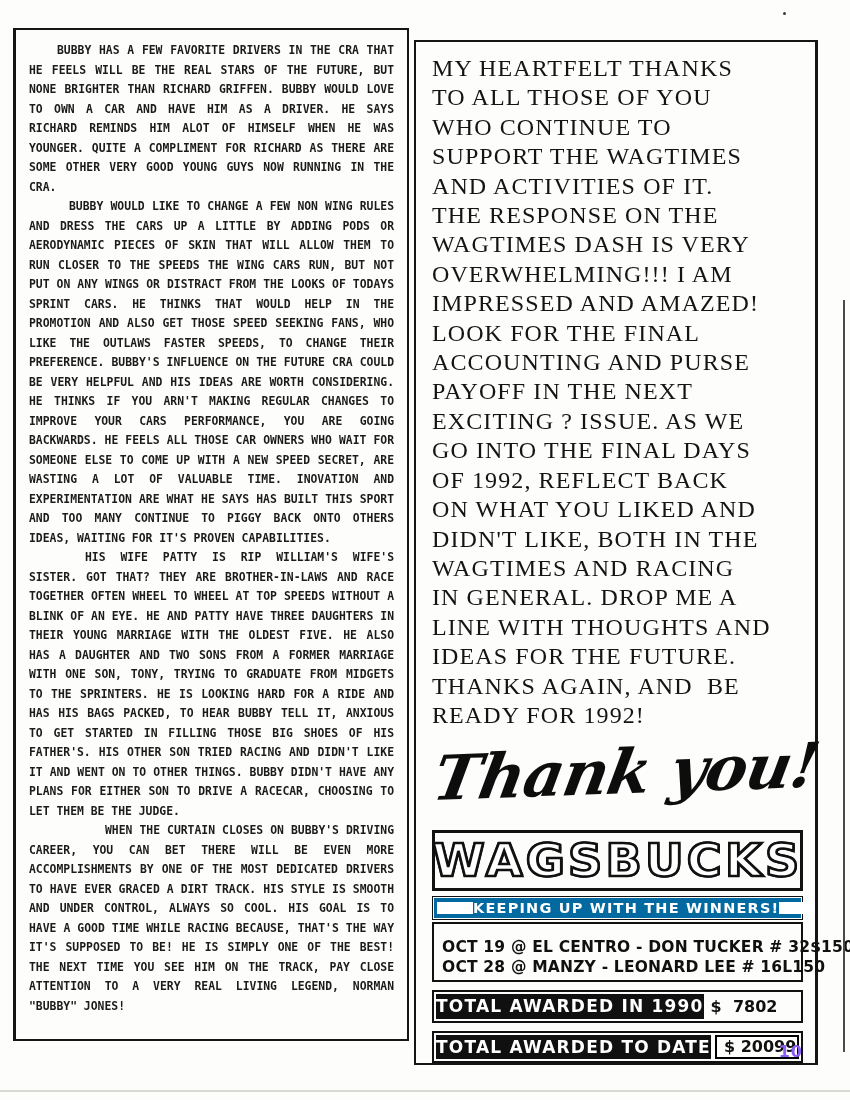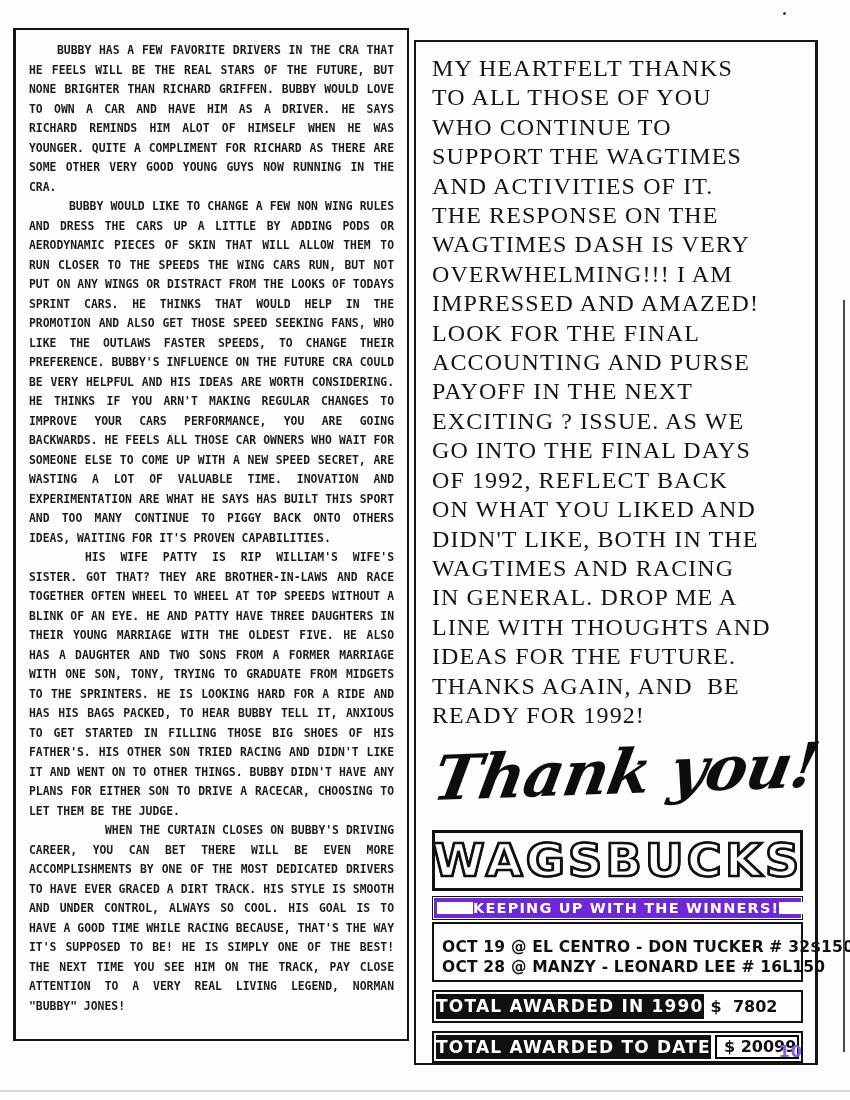--- a/index.html
+++ b/index.html
@@ -56,21 +56,21 @@
     font-size: 44px; letter-spacing: 3px; color: #ffffff;
     -webkit-text-stroke: 2.5px #111;
     text-shadow: -1px -1px 0 #111, 1px -1px 0 #111, -1px 1px 0 #111, 1px 1px 0 #111;
     transform: scaleX(1.08); transform-origin: center;
     line-height: 1;
   }
   .banner-outer {
     margin-top: 5px; border: 1px solid #111; padding: 1px; background: #fdfdfb;
   }
   .banner {
-    height: 20px; background: #6d28d9; display: flex; align-items: center;
+    height: 20px; background: #0369a1; display: flex; align-items: center;
     justify-content: space-between; padding: 0 3px;
   }
   .banner-end {
     width: 36px; height: 12px; background: #ffffff; flex: 0 0 auto;
   }
   .banner-text {
     color: #ffffff; font-weight: 800; font-size: 14.5px; letter-spacing: 1.2px;
     white-space: nowrap; font-family: "DejaVu Sans", sans-serif;
   }
   .winners-box {

